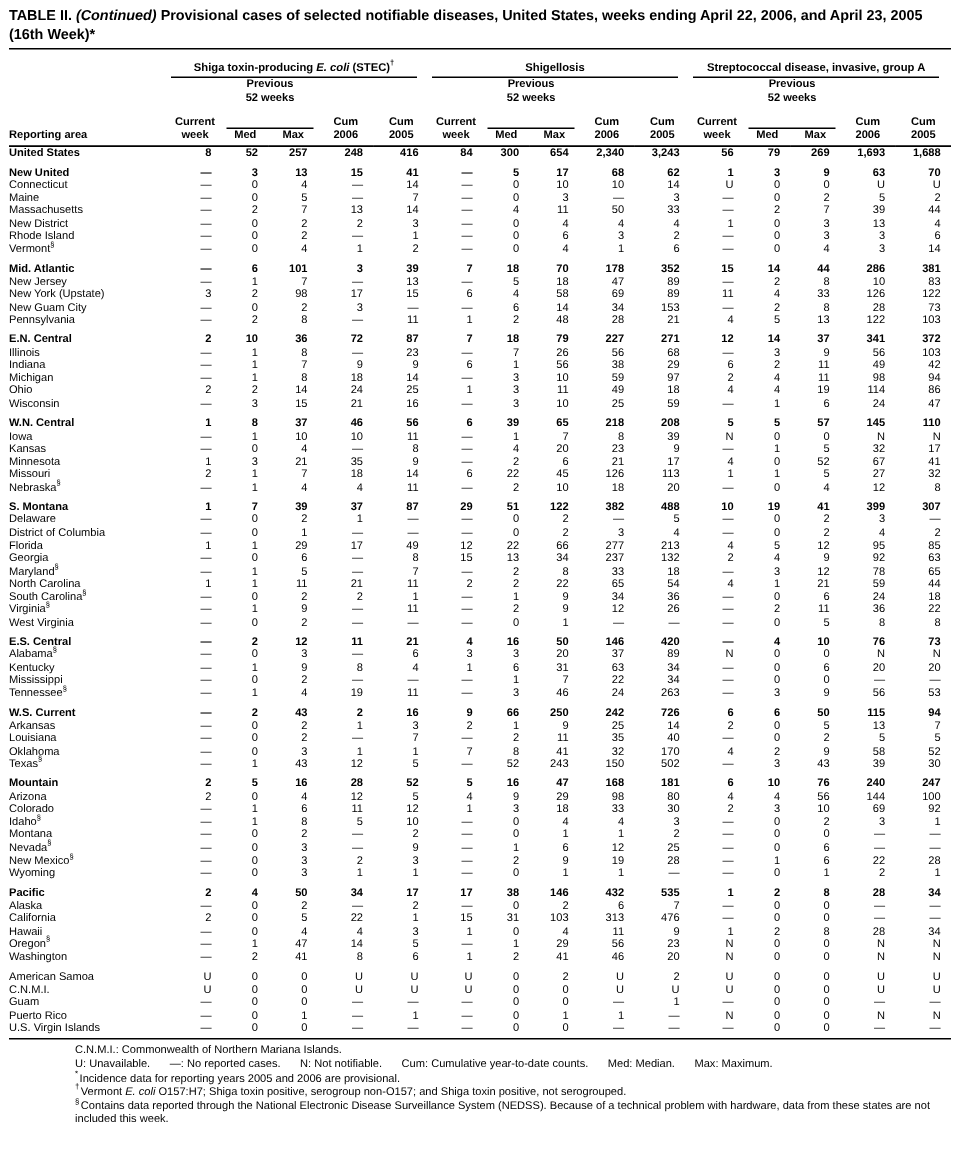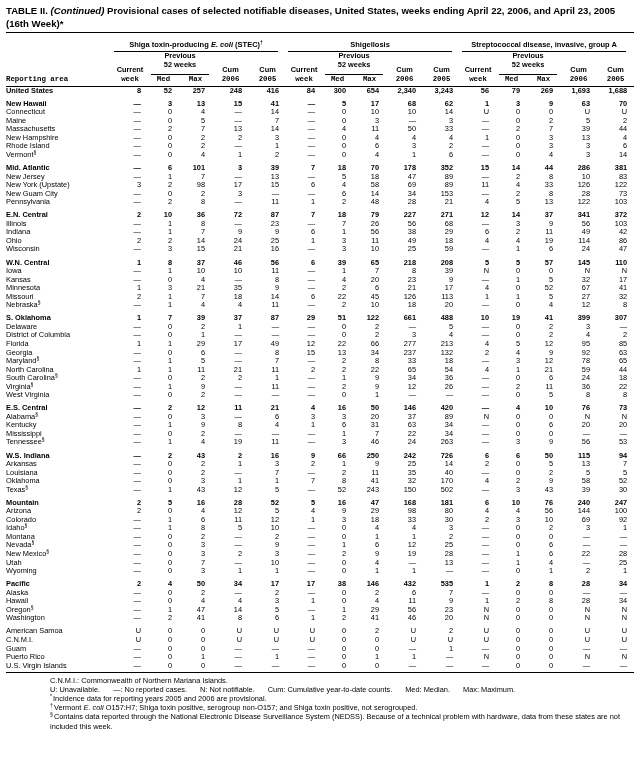--- a/index.html
+++ b/index.html
@@ -9,22 +9,22 @@
   .title i{}
   .title-rule{border-top:1.6px solid #000;margin-top:2px;}
   table{width:100%;border-collapse:collapse;table-layout:fixed;margin-top:4px;}
   th,td{padding:0;font-size:7.4px;vertical-align:bottom;}
   thead th{font-weight:bold;text-align:center;line-height:8.8px;}
   thead td{line-height:8.8px;}
   .hg th{padding-top:4px;}
   .g-in{border-bottom:1px solid #000;padding-bottom:1.5px;margin:0 8px 0 2px;white-space:nowrap;font-size:7.5px;}
   .g-in i{font-style:italic;}
   sup{font-size:5px;line-height:0;vertical-align:super;}
-  .u-in{display:block;border-bottom:1px solid #000;padding-bottom:4px;margin:0 3px;}
-  .hr4 th,.hr4 td{border-bottom:1.5px solid #000;padding-bottom:2px;font-family:Liberation Mono, monospace;}
+  .u-in{display:block;border-bottom:1px solid #000;padding-bottom:15px;margin:0 3px;}
+  .hr4 th,.hr4 td{border-bottom:1.5px solid #000;padding-bottom:2px;}
   th.area-h{text-align:left;}
   col.c-area{width:106px;}
   col.c-cw{width:36px;} col.c-med{width:31px;} col.c-max{width:33px;}
   col.c-c6{width:37px;} col.c-c5{width:37px;}
   tbody td{line-height:8.55px;}
   tbody td.num{text-align:right;padding-right:7px;white-space:nowrap;}
   tbody td.area{text-align:left;white-space:nowrap;}
   tbody tr.sec td{padding-top:4.5px;}
   tbody tr.b td{font-weight:bold;}
   .fn-rule{border-top:1px solid #000;margin-top:2px;padding-top:2.5px;}
@@ -141,21 +141,21 @@
           <td class="num">654</td>
           <td class="num">2,340</td>
           <td class="num">3,243</td>
           <td class="num">56</td>
           <td class="num">79</td>
           <td class="num">269</td>
           <td class="num">1,693</td>
           <td class="num">1,688</td>
         </tr>
         <tr class="sec b">
-          <td class="area">New Hawaii</td>
+          <td class="area">New United</td>
           <td class="num">—</td>
           <td class="num">3</td>
           <td class="num">13</td>
           <td class="num">15</td>
           <td class="num">41</td>
           <td class="num">—</td>
           <td class="num">5</td>
           <td class="num">17</td>
           <td class="num">68</td>
           <td class="num">62</td>
@@ -213,21 +213,21 @@
           <td class="num">11</td>
           <td class="num">50</td>
           <td class="num">33</td>
           <td class="num">—</td>
           <td class="num">2</td>
           <td class="num">7</td>
           <td class="num">39</td>
           <td class="num">44</td>
         </tr>
         <tr>
-          <td class="area">New Hampshire</td>
+          <td class="area">New District</td>
           <td class="num">—</td>
           <td class="num">0</td>
           <td class="num">2</td>
           <td class="num">2</td>
           <td class="num">3</td>
           <td class="num">—</td>
           <td class="num">0</td>
           <td class="num">4</td>
           <td class="num">4</td>
           <td class="num">4</td>
@@ -411,20 +411,38 @@
           <td class="num">56</td>
           <td class="num">38</td>
           <td class="num">29</td>
           <td class="num">6</td>
           <td class="num">2</td>
           <td class="num">11</td>
           <td class="num">49</td>
           <td class="num">42</td>
         </tr>
         <tr>
+          <td class="area">Michigan</td>
+          <td class="num">—</td>
+          <td class="num">1</td>
+          <td class="num">8</td>
+          <td class="num">18</td>
+          <td class="num">14</td>
+          <td class="num">—</td>
+          <td class="num">3</td>
+          <td class="num">10</td>
+          <td class="num">59</td>
+          <td class="num">97</td>
+          <td class="num">2</td>
+          <td class="num">4</td>
+          <td class="num">11</td>
+          <td class="num">98</td>
+          <td class="num">94</td>
+        </tr>
+        <tr>
           <td class="area">Ohio</td>
           <td class="num">2</td>
           <td class="num">2</td>
           <td class="num">14</td>
           <td class="num">24</td>
           <td class="num">25</td>
           <td class="num">1</td>
           <td class="num">3</td>
           <td class="num">11</td>
           <td class="num">49</td>
@@ -555,30 +573,30 @@
           <td class="num">10</td>
           <td class="num">18</td>
           <td class="num">20</td>
           <td class="num">—</td>
           <td class="num">0</td>
           <td class="num">4</td>
           <td class="num">12</td>
           <td class="num">8</td>
         </tr>
         <tr class="sec b">
-          <td class="area">S. Oklahoma</td>
+          <td class="area">S. Montana</td>
           <td class="num">1</td>
           <td class="num">7</td>
           <td class="num">39</td>
           <td class="num">37</td>
           <td class="num">87</td>
           <td class="num">29</td>
           <td class="num">51</td>
           <td class="num">122</td>
-          <td class="num">661</td>
+          <td class="num">382</td>
           <td class="num">488</td>
           <td class="num">10</td>
           <td class="num">19</td>
           <td class="num">41</td>
           <td class="num">399</td>
           <td class="num">307</td>
         </tr>
         <tr>
           <td class="area">Delaware</td>
           <td class="num">—</td>
@@ -825,21 +843,21 @@
           <td class="num">46</td>
           <td class="num">24</td>
           <td class="num">263</td>
           <td class="num">—</td>
           <td class="num">3</td>
           <td class="num">9</td>
           <td class="num">56</td>
           <td class="num">53</td>
         </tr>
         <tr class="sec b">
-          <td class="area">W.S. Indiana</td>
+          <td class="area">W.S. Current</td>
           <td class="num">—</td>
           <td class="num">2</td>
           <td class="num">43</td>
           <td class="num">2</td>
           <td class="num">16</td>
           <td class="num">9</td>
           <td class="num">66</td>
           <td class="num">250</td>
           <td class="num">242</td>
           <td class="num">726</td>
@@ -1039,38 +1057,20 @@
           <td class="num">—</td>
           <td class="num">2</td>
           <td class="num">9</td>
           <td class="num">19</td>
           <td class="num">28</td>
           <td class="num">—</td>
           <td class="num">1</td>
           <td class="num">6</td>
           <td class="num">22</td>
           <td class="num">28</td>
-        </tr>
-        <tr>
-          <td class="area">Utah</td>
-          <td class="num">—</td>
-          <td class="num">0</td>
-          <td class="num">7</td>
-          <td class="num">—</td>
-          <td class="num">10</td>
-          <td class="num">—</td>
-          <td class="num">0</td>
-          <td class="num">4</td>
-          <td class="num">—</td>
-          <td class="num">13</td>
-          <td class="num">—</td>
-          <td class="num">1</td>
-          <td class="num">4</td>
-          <td class="num">—</td>
-          <td class="num">25</td>
         </tr>
         <tr>
           <td class="area">Wyoming</td>
           <td class="num">—</td>
           <td class="num">0</td>
           <td class="num">3</td>
           <td class="num">1</td>
           <td class="num">1</td>
           <td class="num">—</td>
           <td class="num">0</td>
@@ -1106,20 +1106,38 @@
           <td class="num">—</td>
           <td class="num">0</td>
           <td class="num">2</td>
           <td class="num">—</td>
           <td class="num">2</td>
           <td class="num">—</td>
           <td class="num">0</td>
           <td class="num">2</td>
           <td class="num">6</td>
           <td class="num">7</td>
+          <td class="num">—</td>
+          <td class="num">0</td>
+          <td class="num">0</td>
+          <td class="num">—</td>
+          <td class="num">—</td>
+        </tr>
+        <tr>
+          <td class="area">California</td>
+          <td class="num">2</td>
+          <td class="num">0</td>
+          <td class="num">5</td>
+          <td class="num">22</td>
+          <td class="num">1</td>
+          <td class="num">15</td>
+          <td class="num">31</td>
+          <td class="num">103</td>
+          <td class="num">313</td>
+          <td class="num">476</td>
           <td class="num">—</td>
           <td class="num">0</td>
           <td class="num">0</td>
           <td class="num">—</td>
           <td class="num">—</td>
         </tr>
         <tr>
           <td class="area">Hawaii</td>
           <td class="num">—</td>
           <td class="num">0</td>

